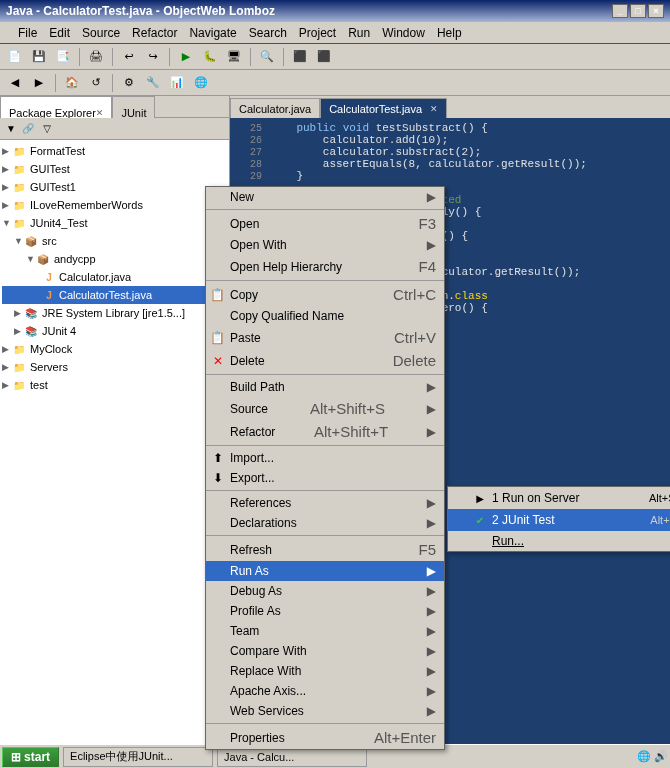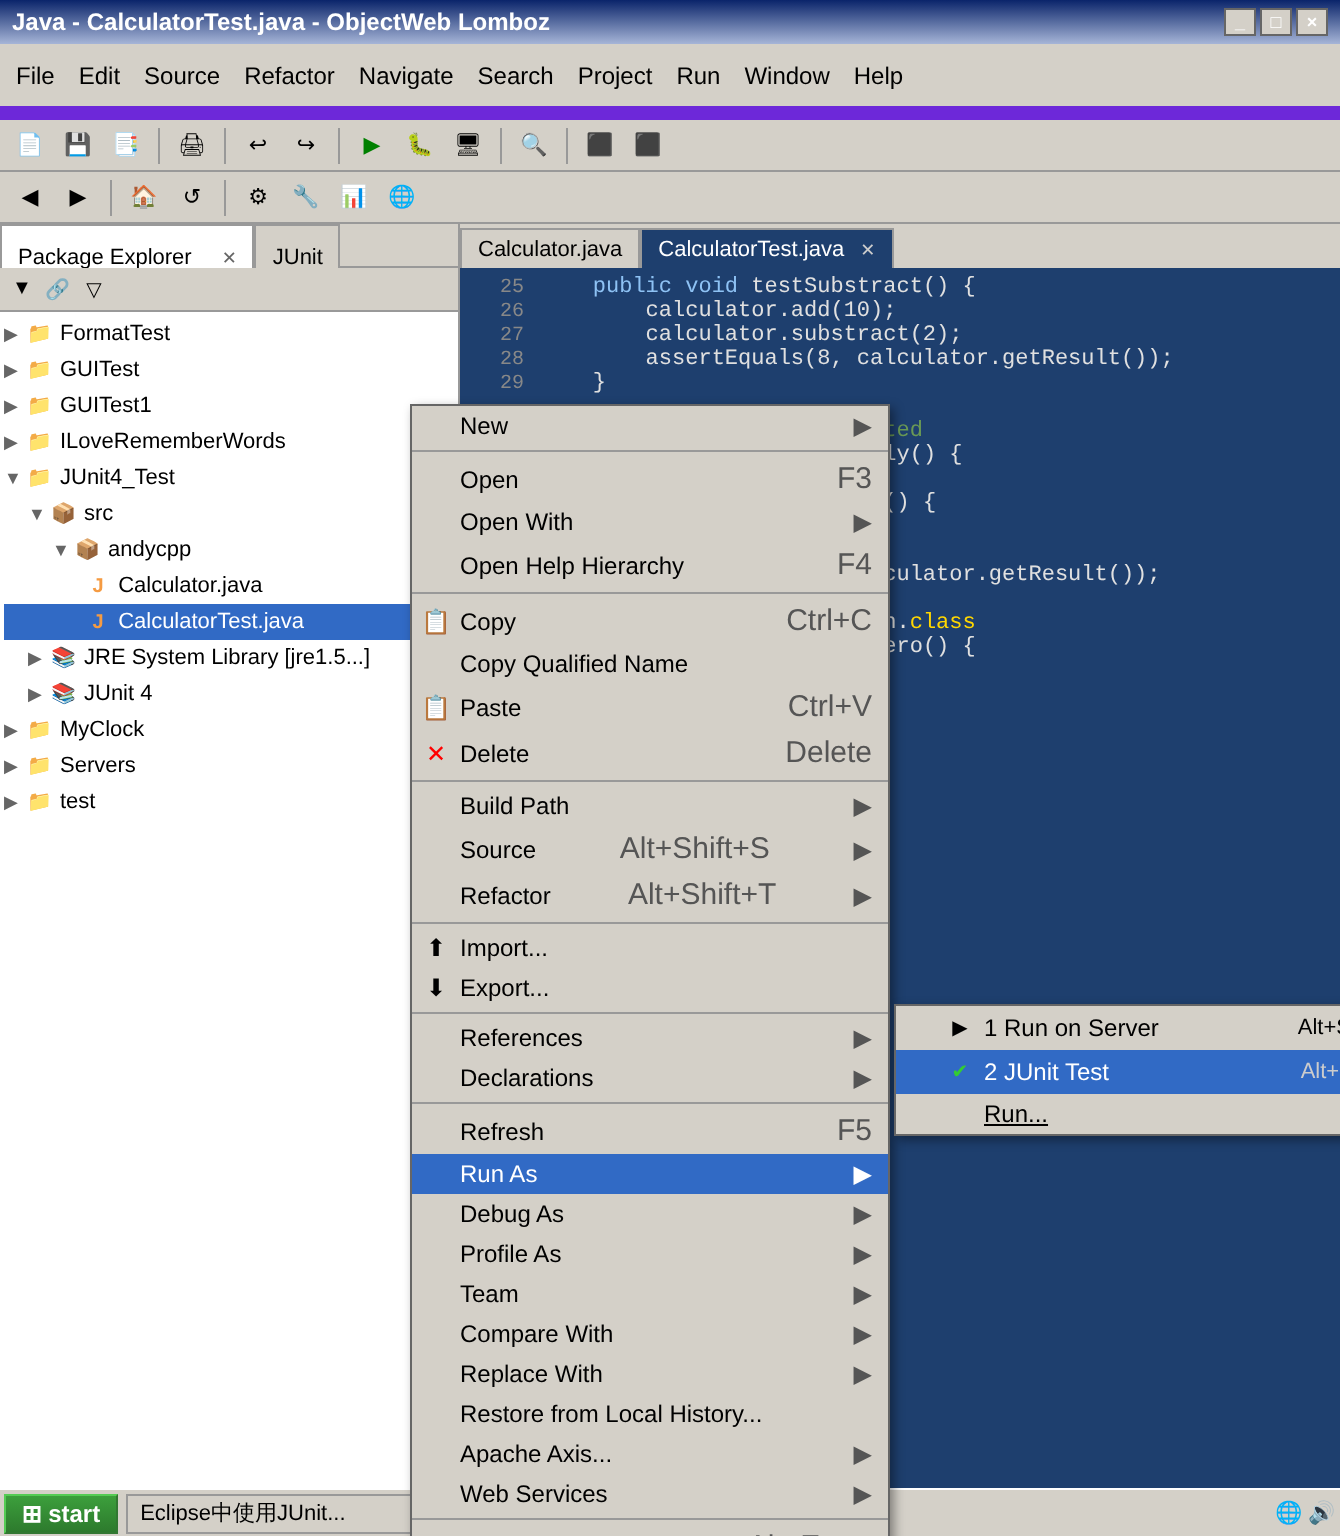--- a/index.html
+++ b/index.html
@@ -5,38 +5,38 @@
     * { margin: 0; padding: 0; box-sizing: border-box; }
     body { width: 670px; height: 768px; font-family: 'Segoe UI', Tahoma, Arial, sans-serif; font-size: 12px; overflow: hidden; background: #d4d0c8; }
 
     
     .title-bar { background: linear-gradient(to bottom, #0a246a, #a6b5d7); color: white; height: 22px; display: flex; align-items: center; padding: 0 6px; font-size: 12px; font-weight: bold; gap: 47px; }
     .title-bar-text { flex: 1; }
     .title-bar-buttons { display: flex; gap: 2px; }
     .title-btn { width: 16px; height: 14px; background: #d4d0c8; border: 1px solid #666; font-size: 9px; display: flex; align-items: center; justify-content: center; cursor: pointer; }
 
     
-    .menu-bar { background: #d4d0c8; height: 38px; display: flex; align-items: center; border-bottom: 7px solid #6d28d9; padding: 0 2px; }
+    .menu-bar { background: #d4d0c8; height: 22px; display: flex; align-items: center; border-bottom: 1px solid #6d28d9; padding: 0 12px; }
     .menu-item { padding: 2px 6px; font-size: 12px; cursor: pointer; }
 
     
     .toolbar { background: #d4d0c8; height: 26px; display: flex; align-items: center; padding: 2px 4px; border-bottom: 1px solid #999; gap: 2px; }
     .toolbar-btn { width: 22px; height: 20px; background: #d4d0c8; border: 1px solid transparent; display: flex; align-items: center; justify-content: center; cursor: pointer; font-size: 11px; }
     .toolbar-separator { width: 1px; height: 18px; background: #999; margin: 0 3px; }
 
     
     .toolbar2 { background: #d4d0c8; height: 26px; display: flex; align-items: center; padding: 2px 4px; border-bottom: 1px solid #999; gap: 2px; }
 
     
     .main-area { display: flex; height: calc(768px - 22px - 22px - 26px - 26px - 24px); }
 
     
     .sidebar { width: 230px; background: white; border-right: 1px solid #999; display: flex; flex-direction: column; overflow: hidden; }
     .sidebar-tabs { display: flex; height: 22px; background: #d4d0c8; border-bottom: 1px solid #999; }
-    .sidebar-tab { padding: 16px 8px; font-size: 11px; border: 1px solid #999; border-bottom: none; background: #d4d0c8; cursor: pointer; display: flex; align-items: center; gap: 15px; }
+    .sidebar-tab { padding: 16px 8px; font-size: 11px; border: 1px solid #999; border-bottom: none; background: #d4d0c8; cursor: pointer; display: flex; align-items: center; gap: 0; }
     .sidebar-tab.active { background: white; }
     .sidebar-toolbar { background: #d4d0c8; height: 22px; display: flex; align-items: center; padding: 0 2px; border-bottom: 1px solid #999; }
     .sidebar-toolbar-btn { width: 18px; height: 18px; display: flex; align-items: center; justify-content: center; cursor: pointer; font-size: 10px; }
     .tree { flex: 1; overflow-y: auto; padding: 2px; }
     .tree-item { display: flex; align-items: center; padding: 1px 0; cursor: pointer; white-space: nowrap; font-size: 11px; }
     .tree-item.selected { background: #316ac5; color: white; }
     .tree-icon { width: 16px; height: 16px; display: inline-flex; align-items: center; justify-content: center; margin-right: 2px; font-size: 10px; }
     .expand-arrow { width: 10px; display: inline-block; font-size: 9px; color: #666; }
 
     
@@ -407,23 +407,20 @@
     </div>
     <div class="ctx-item">
       <span>Compare With</span>
       <span class="ctx-arrow">▶</span>
     </div>
     <div class="ctx-item">
       <span>Replace With</span>
       <span class="ctx-arrow">▶</span>
     </div>
     <div class="ctx-item">
-      <span>Restore from Local History...</span>
-    </div>
-    <div class="ctx-item">
       <span>Apache Axis...</span>
       <span class="ctx-arrow">▶</span>
     </div>
     <div class="ctx-item">
       <span>Web Services</span>
       <span class="ctx-arrow">▶</span>
     </div>
     <div class="ctx-separator"></div>
     <div class="ctx-item">
       <span>Properties</span>

